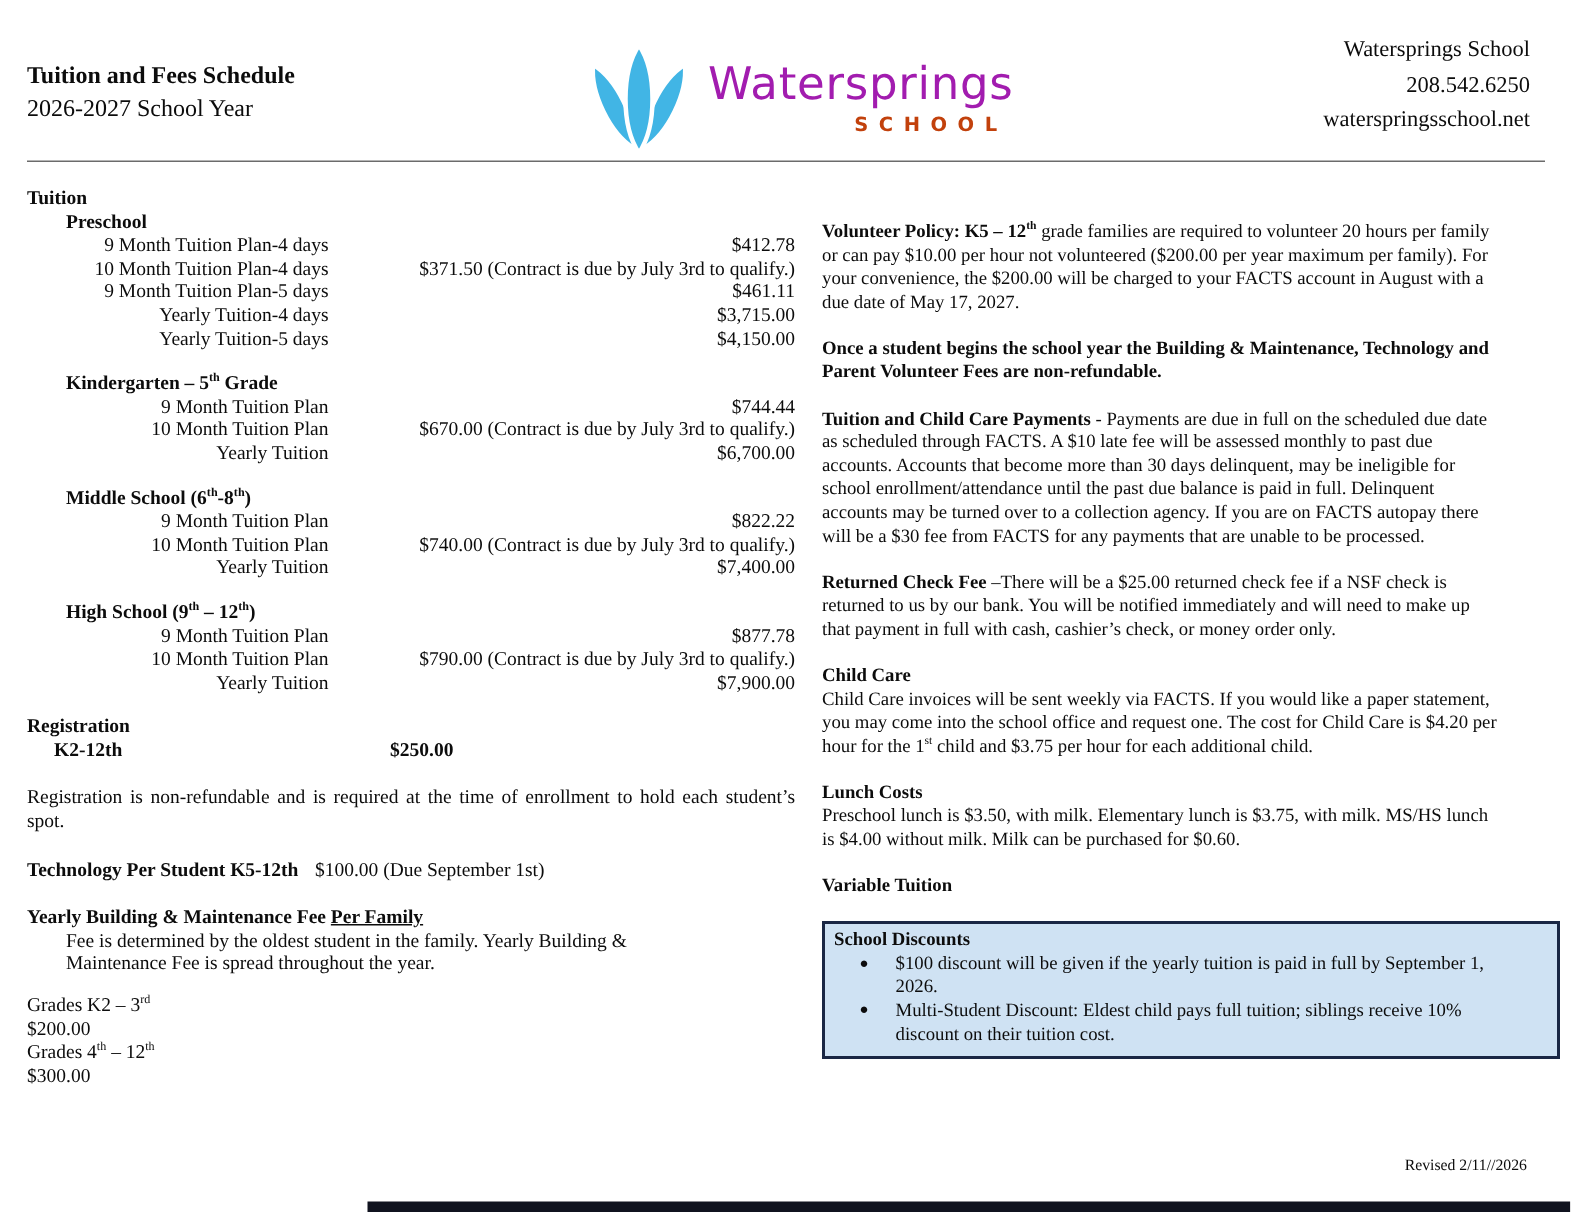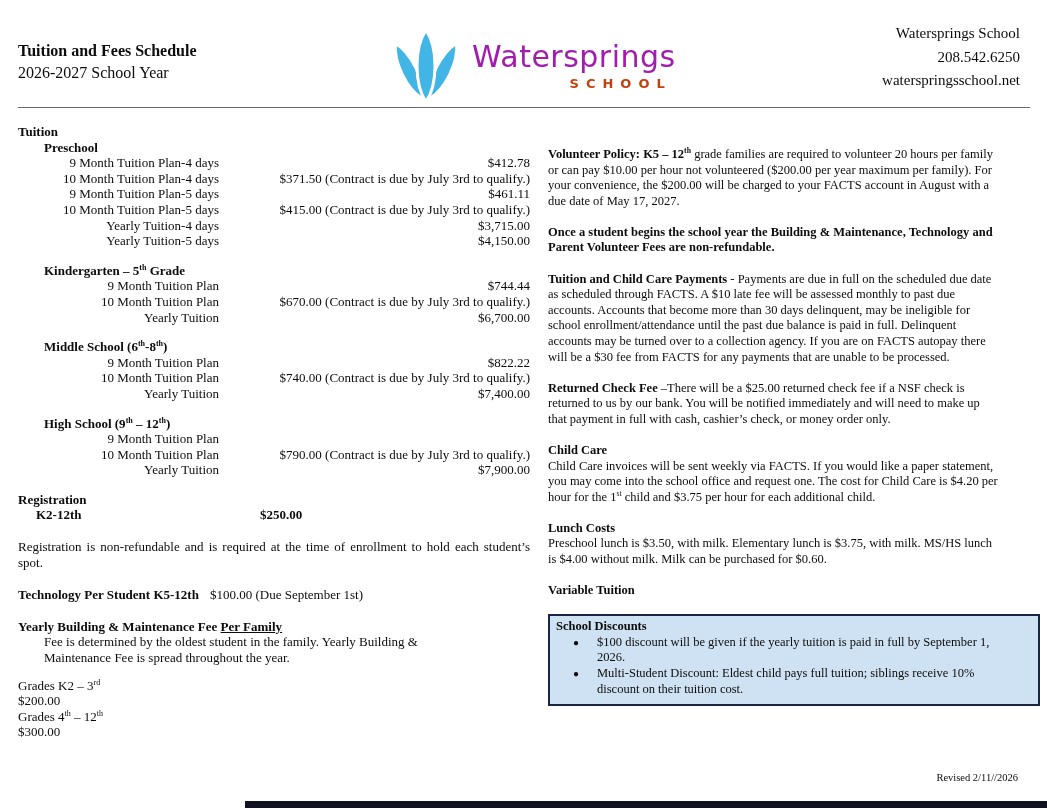--- a/index.html
+++ b/index.html
@@ -98,24 +98,20 @@
           </div>
         <div class="row">
             <span class="lab">10 Month Tuition Plan-4 days</span>
             <span class="val">$371.50 (Contract is due by July 3rd to qualify.)</span>
           </div>
         <div class="row">
             <span class="lab">9 Month Tuition Plan-5 days</span>
             <span class="val">$461.11</span>
           </div>
         <div class="row">
-            <span class="lab">10 Month Tuition Plan-5 days</span>
-            <span class="val">$415.00 (Contract is due by July 3rd to qualify.)</span>
-          </div>
-        <div class="row">
             <span class="lab">Yearly Tuition-4 days</span>
             <span class="val">$3,715.00</span>
           </div>
         <div class="row">
             <span class="lab">Yearly Tuition-5 days</span>
             <span class="val">$4,150.00</span>
           </div>
       </div>
     </div>
 
@@ -153,20 +149,21 @@
             <span class="val">$7,400.00</span>
           </div>
       </div>
     </div>
 
     <div class="sec">
       <div class="inner">
         <div class="h1"><span class="b">High School (9</span><sup class="b">th</sup><span class="b"> – 12</span><sup class="b">th</sup><span class="b">)</span></div>
         <div class="row">
             <span class="lab">9 Month Tuition Plan</span>
+            <span class="val">$877.78</span>
           </div>
         <div class="row">
             <span class="lab">10 Month Tuition Plan</span>
             <span class="val">$790.00 (Contract is due by July 3rd to qualify.)</span>
           </div>
         <div class="row">
             <span class="lab">Yearly Tuition</span>
             <span class="val">$7,900.00</span>
           </div>
       </div>

